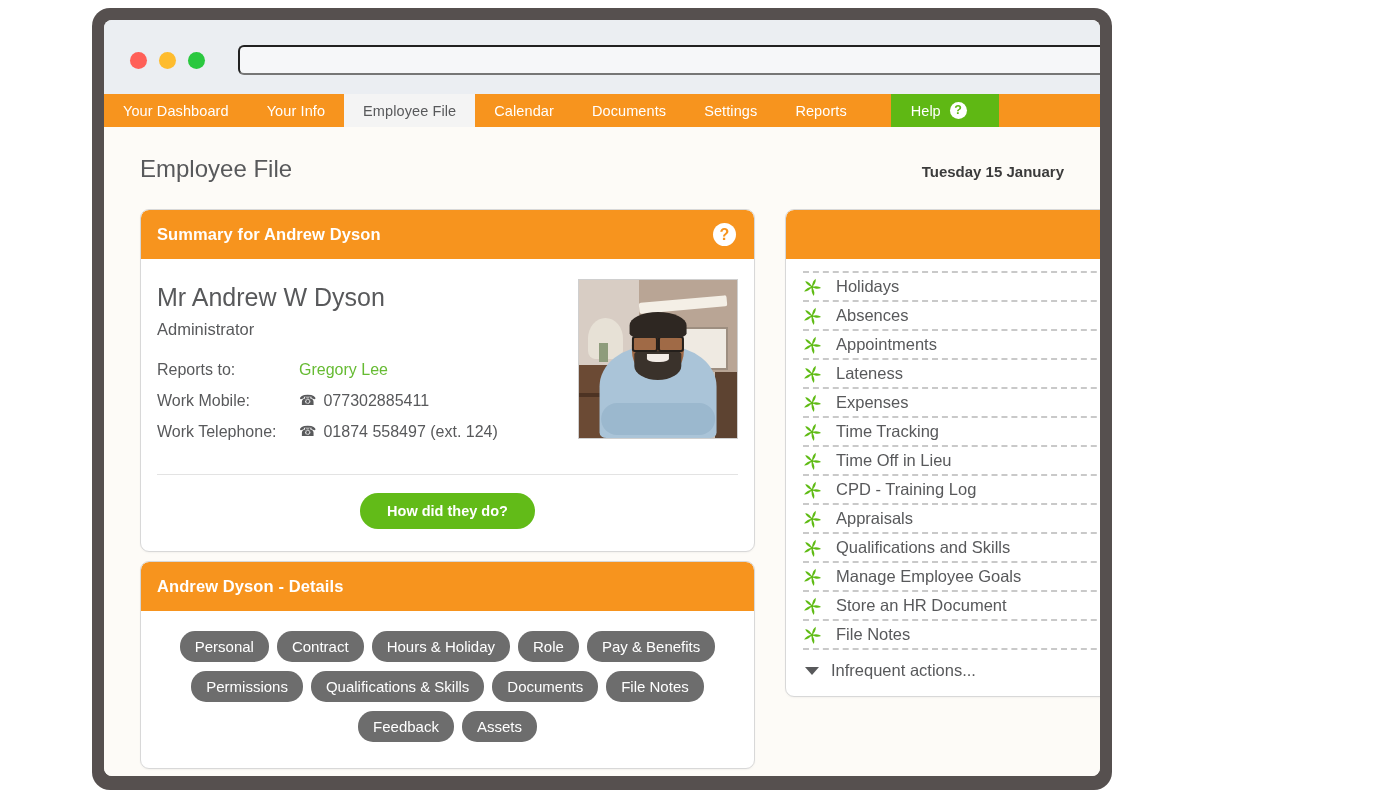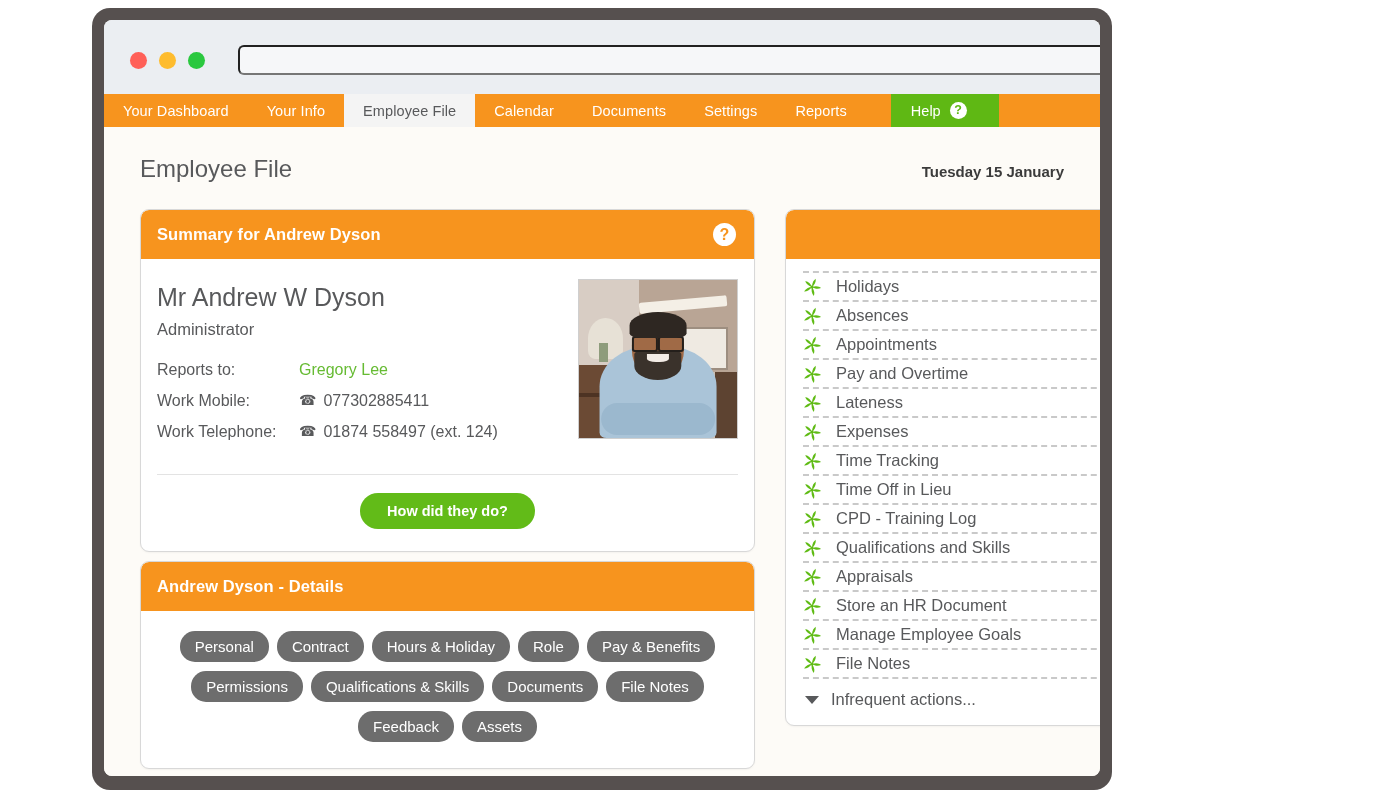--- a/index.html
+++ b/index.html
@@ -520,31 +520,20 @@
                 </div>
                 <div class="action-item">
                   <svg viewBox="0 0 24 24" class="pinwheel-icon">
                     <path d="M12 12 C 12 6, 14.5 2.5, 17 1 C 17.5 5, 15.5 9.5, 12 12 Z" fill="#5fbb14" transform="rotate(0 12 12)"></path>
                     <path d="M12 12 C 12 6, 14.5 2.5, 17 1 C 17.5 5, 15.5 9.5, 12 12 Z" fill="#5fbb14" transform="rotate(72 12 12)"></path>
                     <path d="M12 12 C 12 6, 14.5 2.5, 17 1 C 17.5 5, 15.5 9.5, 12 12 Z" fill="#5fbb14" transform="rotate(144 12 12)"></path>
                     <path d="M12 12 C 12 6, 14.5 2.5, 17 1 C 17.5 5, 15.5 9.5, 12 12 Z" fill="#5fbb14" transform="rotate(216 12 12)"></path>
                     <path d="M12 12 C 12 6, 14.5 2.5, 17 1 C 17.5 5, 15.5 9.5, 12 12 Z" fill="#5fbb14" transform="rotate(288 12 12)"></path>
                     <circle cx="12" cy="12" r="2" fill="#5fbb14"></circle>
                   </svg>
-                  <span class="action-label">Pay and Overtime</span>
-                </div>
-                <div class="action-item">
-                  <svg viewBox="0 0 24 24" class="pinwheel-icon">
-                    <path d="M12 12 C 12 6, 14.5 2.5, 17 1 C 17.5 5, 15.5 9.5, 12 12 Z" fill="#5fbb14" transform="rotate(0 12 12)"></path>
-                    <path d="M12 12 C 12 6, 14.5 2.5, 17 1 C 17.5 5, 15.5 9.5, 12 12 Z" fill="#5fbb14" transform="rotate(72 12 12)"></path>
-                    <path d="M12 12 C 12 6, 14.5 2.5, 17 1 C 17.5 5, 15.5 9.5, 12 12 Z" fill="#5fbb14" transform="rotate(144 12 12)"></path>
-                    <path d="M12 12 C 12 6, 14.5 2.5, 17 1 C 17.5 5, 15.5 9.5, 12 12 Z" fill="#5fbb14" transform="rotate(216 12 12)"></path>
-                    <path d="M12 12 C 12 6, 14.5 2.5, 17 1 C 17.5 5, 15.5 9.5, 12 12 Z" fill="#5fbb14" transform="rotate(288 12 12)"></path>
-                    <circle cx="12" cy="12" r="2" fill="#5fbb14"></circle>
-                  </svg>
                   <span class="action-label">Lateness</span>
                 </div>
                 <div class="action-item">
                   <svg viewBox="0 0 24 24" class="pinwheel-icon">
                     <path d="M12 12 C 12 6, 14.5 2.5, 17 1 C 17.5 5, 15.5 9.5, 12 12 Z" fill="#5fbb14" transform="rotate(0 12 12)"></path>
                     <path d="M12 12 C 12 6, 14.5 2.5, 17 1 C 17.5 5, 15.5 9.5, 12 12 Z" fill="#5fbb14" transform="rotate(72 12 12)"></path>
                     <path d="M12 12 C 12 6, 14.5 2.5, 17 1 C 17.5 5, 15.5 9.5, 12 12 Z" fill="#5fbb14" transform="rotate(144 12 12)"></path>
                     <path d="M12 12 C 12 6, 14.5 2.5, 17 1 C 17.5 5, 15.5 9.5, 12 12 Z" fill="#5fbb14" transform="rotate(216 12 12)"></path>
                     <path d="M12 12 C 12 6, 14.5 2.5, 17 1 C 17.5 5, 15.5 9.5, 12 12 Z" fill="#5fbb14" transform="rotate(288 12 12)"></path>
                     <circle cx="12" cy="12" r="2" fill="#5fbb14"></circle>
@@ -586,54 +575,54 @@
                 </div>
                 <div class="action-item">
                   <svg viewBox="0 0 24 24" class="pinwheel-icon">
                     <path d="M12 12 C 12 6, 14.5 2.5, 17 1 C 17.5 5, 15.5 9.5, 12 12 Z" fill="#5fbb14" transform="rotate(0 12 12)"></path>
                     <path d="M12 12 C 12 6, 14.5 2.5, 17 1 C 17.5 5, 15.5 9.5, 12 12 Z" fill="#5fbb14" transform="rotate(72 12 12)"></path>
                     <path d="M12 12 C 12 6, 14.5 2.5, 17 1 C 17.5 5, 15.5 9.5, 12 12 Z" fill="#5fbb14" transform="rotate(144 12 12)"></path>
                     <path d="M12 12 C 12 6, 14.5 2.5, 17 1 C 17.5 5, 15.5 9.5, 12 12 Z" fill="#5fbb14" transform="rotate(216 12 12)"></path>
                     <path d="M12 12 C 12 6, 14.5 2.5, 17 1 C 17.5 5, 15.5 9.5, 12 12 Z" fill="#5fbb14" transform="rotate(288 12 12)"></path>
                     <circle cx="12" cy="12" r="2" fill="#5fbb14"></circle>
                   </svg>
+                  <span class="action-label">Appraisals</span>
+                </div>
+                <div class="action-item">
+                  <svg viewBox="0 0 24 24" class="pinwheel-icon">
+                    <path d="M12 12 C 12 6, 14.5 2.5, 17 1 C 17.5 5, 15.5 9.5, 12 12 Z" fill="#5fbb14" transform="rotate(0 12 12)"></path>
+                    <path d="M12 12 C 12 6, 14.5 2.5, 17 1 C 17.5 5, 15.5 9.5, 12 12 Z" fill="#5fbb14" transform="rotate(72 12 12)"></path>
+                    <path d="M12 12 C 12 6, 14.5 2.5, 17 1 C 17.5 5, 15.5 9.5, 12 12 Z" fill="#5fbb14" transform="rotate(144 12 12)"></path>
+                    <path d="M12 12 C 12 6, 14.5 2.5, 17 1 C 17.5 5, 15.5 9.5, 12 12 Z" fill="#5fbb14" transform="rotate(216 12 12)"></path>
+                    <path d="M12 12 C 12 6, 14.5 2.5, 17 1 C 17.5 5, 15.5 9.5, 12 12 Z" fill="#5fbb14" transform="rotate(288 12 12)"></path>
+                    <circle cx="12" cy="12" r="2" fill="#5fbb14"></circle>
+                  </svg>
                   <span class="action-label">Qualifications and Skills</span>
                 </div>
                 <div class="action-item">
                   <svg viewBox="0 0 24 24" class="pinwheel-icon">
                     <path d="M12 12 C 12 6, 14.5 2.5, 17 1 C 17.5 5, 15.5 9.5, 12 12 Z" fill="#5fbb14" transform="rotate(0 12 12)"></path>
                     <path d="M12 12 C 12 6, 14.5 2.5, 17 1 C 17.5 5, 15.5 9.5, 12 12 Z" fill="#5fbb14" transform="rotate(72 12 12)"></path>
                     <path d="M12 12 C 12 6, 14.5 2.5, 17 1 C 17.5 5, 15.5 9.5, 12 12 Z" fill="#5fbb14" transform="rotate(144 12 12)"></path>
                     <path d="M12 12 C 12 6, 14.5 2.5, 17 1 C 17.5 5, 15.5 9.5, 12 12 Z" fill="#5fbb14" transform="rotate(216 12 12)"></path>
                     <path d="M12 12 C 12 6, 14.5 2.5, 17 1 C 17.5 5, 15.5 9.5, 12 12 Z" fill="#5fbb14" transform="rotate(288 12 12)"></path>
                     <circle cx="12" cy="12" r="2" fill="#5fbb14"></circle>
                   </svg>
-                  <span class="action-label">Appraisals</span>
+                  <span class="action-label">Manage Employee Goals</span>
                 </div>
                 <div class="action-item">
                   <svg viewBox="0 0 24 24" class="pinwheel-icon">
                     <path d="M12 12 C 12 6, 14.5 2.5, 17 1 C 17.5 5, 15.5 9.5, 12 12 Z" fill="#5fbb14" transform="rotate(0 12 12)"></path>
                     <path d="M12 12 C 12 6, 14.5 2.5, 17 1 C 17.5 5, 15.5 9.5, 12 12 Z" fill="#5fbb14" transform="rotate(72 12 12)"></path>
                     <path d="M12 12 C 12 6, 14.5 2.5, 17 1 C 17.5 5, 15.5 9.5, 12 12 Z" fill="#5fbb14" transform="rotate(144 12 12)"></path>
                     <path d="M12 12 C 12 6, 14.5 2.5, 17 1 C 17.5 5, 15.5 9.5, 12 12 Z" fill="#5fbb14" transform="rotate(216 12 12)"></path>
                     <path d="M12 12 C 12 6, 14.5 2.5, 17 1 C 17.5 5, 15.5 9.5, 12 12 Z" fill="#5fbb14" transform="rotate(288 12 12)"></path>
                     <circle cx="12" cy="12" r="2" fill="#5fbb14"></circle>
                   </svg>
                   <span class="action-label">Store an HR Document</span>
-                </div>
-                <div class="action-item">
-                  <svg viewBox="0 0 24 24" class="pinwheel-icon">
-                    <path d="M12 12 C 12 6, 14.5 2.5, 17 1 C 17.5 5, 15.5 9.5, 12 12 Z" fill="#5fbb14" transform="rotate(0 12 12)"></path>
-                    <path d="M12 12 C 12 6, 14.5 2.5, 17 1 C 17.5 5, 15.5 9.5, 12 12 Z" fill="#5fbb14" transform="rotate(72 12 12)"></path>
-                    <path d="M12 12 C 12 6, 14.5 2.5, 17 1 C 17.5 5, 15.5 9.5, 12 12 Z" fill="#5fbb14" transform="rotate(144 12 12)"></path>
-                    <path d="M12 12 C 12 6, 14.5 2.5, 17 1 C 17.5 5, 15.5 9.5, 12 12 Z" fill="#5fbb14" transform="rotate(216 12 12)"></path>
-                    <path d="M12 12 C 12 6, 14.5 2.5, 17 1 C 17.5 5, 15.5 9.5, 12 12 Z" fill="#5fbb14" transform="rotate(288 12 12)"></path>
-                    <circle cx="12" cy="12" r="2" fill="#5fbb14"></circle>
-                  </svg>
-                  <span class="action-label">Manage Employee Goals</span>
                 </div>
                 <div class="action-item">
                   <svg viewBox="0 0 24 24" class="pinwheel-icon">
                     <path d="M12 12 C 12 6, 14.5 2.5, 17 1 C 17.5 5, 15.5 9.5, 12 12 Z" fill="#5fbb14" transform="rotate(0 12 12)"></path>
                     <path d="M12 12 C 12 6, 14.5 2.5, 17 1 C 17.5 5, 15.5 9.5, 12 12 Z" fill="#5fbb14" transform="rotate(72 12 12)"></path>
                     <path d="M12 12 C 12 6, 14.5 2.5, 17 1 C 17.5 5, 15.5 9.5, 12 12 Z" fill="#5fbb14" transform="rotate(144 12 12)"></path>
                     <path d="M12 12 C 12 6, 14.5 2.5, 17 1 C 17.5 5, 15.5 9.5, 12 12 Z" fill="#5fbb14" transform="rotate(216 12 12)"></path>
                     <path d="M12 12 C 12 6, 14.5 2.5, 17 1 C 17.5 5, 15.5 9.5, 12 12 Z" fill="#5fbb14" transform="rotate(288 12 12)"></path>
                     <circle cx="12" cy="12" r="2" fill="#5fbb14"></circle>
                   </svg>

